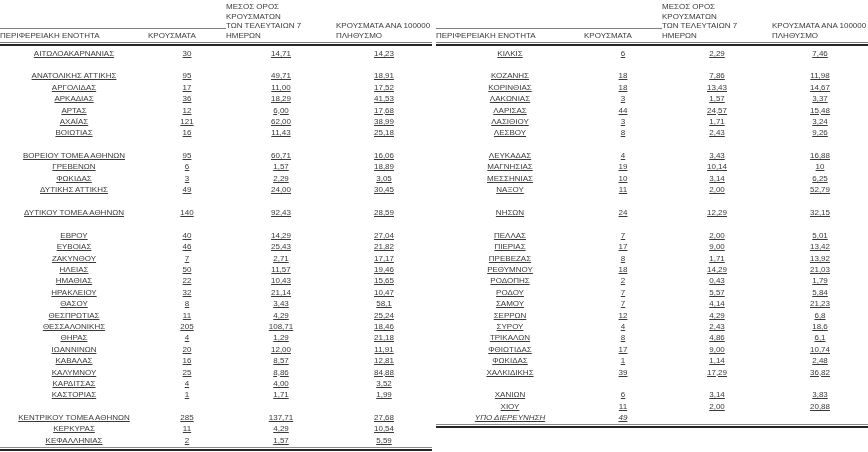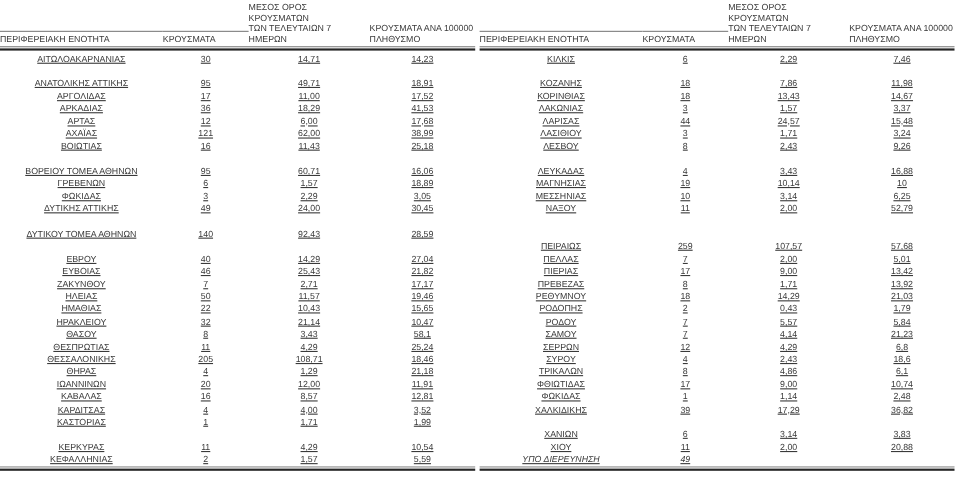--- a/index.html
+++ b/index.html
@@ -242,36 +242,48 @@
           <div class="td c3">12,00</div>
           <div class="td c4">11,91</div>
         </div>
         <div class="tr">
           <div class="td c1">ΚΑΒΑΛΑΣ</div>
           <div class="td c2">16</div>
           <div class="td c3">8,57</div>
           <div class="td c4">12,81</div>
         </div>
         <div class="tr">
+          <div class="td c1">ΚΑΛΥΜΝΟΥ</div>
+          <div class="td c2">25</div>
+          <div class="td c3">8,86</div>
+          <div class="td c4">84,88</div>
+        </div>
+        <div class="tr">
           <div class="td c1">ΚΑΡΔΙΤΣΑΣ</div>
           <div class="td c2">4</div>
           <div class="td c3">4,00</div>
           <div class="td c4">3,52</div>
         </div>
         <div class="tr">
           <div class="td c1">ΚΑΣΤΟΡΙΑΣ</div>
           <div class="td c2">1</div>
           <div class="td c3">1,71</div>
           <div class="td c4">1,99</div>
         </div>
         <div class="tr">
           <div class="td c1"></div>
           <div class="td c2"></div>
           <div class="td c3"></div>
           <div class="td c4"></div>
+        </div>
+        <div class="tr">
+          <div class="td c1">ΚΕΝΤΡΙΚΟΥ ΤΟΜΕΑ ΑΘΗΝΩΝ</div>
+          <div class="td c2">285</div>
+          <div class="td c3">137,71</div>
+          <div class="td c4">27,68</div>
         </div>
         <div class="tr">
           <div class="td c1">ΚΕΡΚΥΡΑΣ</div>
           <div class="td c2">11</div>
           <div class="td c3">4,29</div>
           <div class="td c4">10,54</div>
         </div>
         <div class="tr">
           <div class="td c1">ΚΕΦΑΛΛΗΝΙΑΣ</div>
           <div class="td c2">2</div>
@@ -373,30 +385,30 @@
           <div class="td c3">2,00</div>
           <div class="td c4">52,79</div>
         </div>
         <div class="tr">
           <div class="td c1"></div>
           <div class="td c2"></div>
           <div class="td c3"></div>
           <div class="td c4"></div>
         </div>
         <div class="tr">
-          <div class="td c1"></div>
-          <div class="td c2"></div>
-          <div class="td c3"></div>
-          <div class="td c4"></div>
-        </div>
-        <div class="tr">
-          <div class="td c1">ΠΕΙΡΑΙΩΣ</div>
-          <div class="td c2">259</div>
-          <div class="td c3">107,57</div>
-          <div class="td c4">57,68</div>
+          <div class="td c1">ΝΗΣΩΝ</div>
+          <div class="td c2">24</div>
+          <div class="td c3">12,29</div>
+          <div class="td c4">32,15</div>
+        </div>
+        <div class="tr">
+          <div class="td c1"></div>
+          <div class="td c2"></div>
+          <div class="td c3"></div>
+          <div class="td c4"></div>
         </div>
         <div class="tr">
           <div class="td c1">ΠΕΛΛΑΣ</div>
           <div class="td c2">7</div>
           <div class="td c3">2,00</div>
           <div class="td c4">5,01</div>
         </div>
         <div class="tr">
           <div class="td c1">ΠΙΕΡΙΑΣ</div>
           <div class="td c2">17</div>

